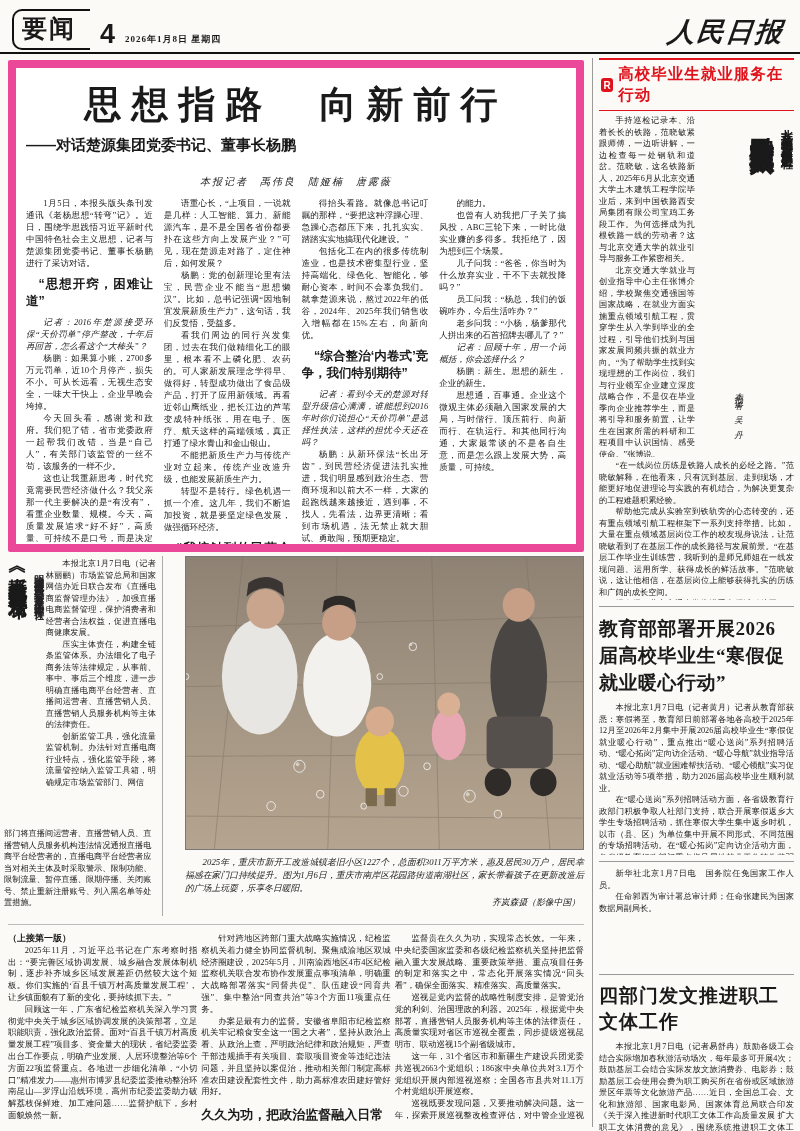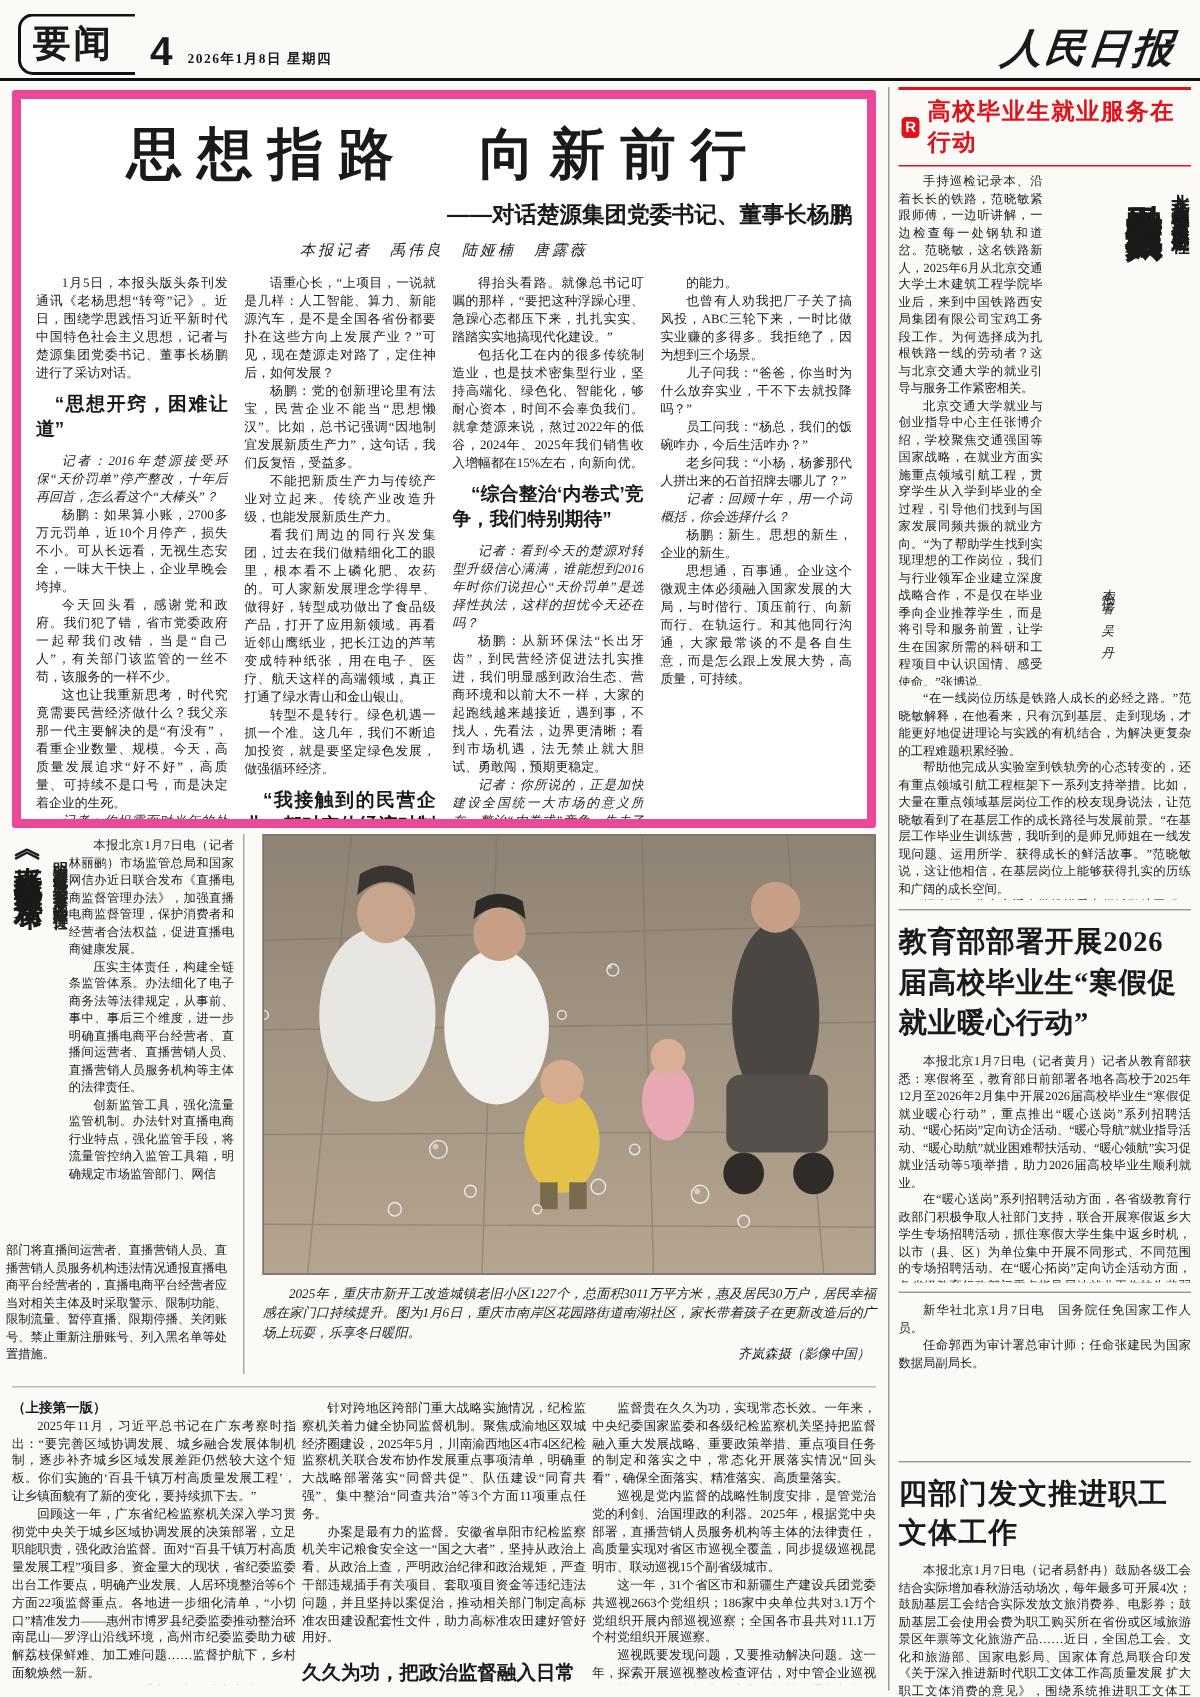--- a/index.html
+++ b/index.html
@@ -10,38 +10,38 @@
   .section-box{font-family:"Liberation Sans",sans-serif;font-weight:bold;font-size:25px;border:2px solid #111;border-right:none;border-radius:10px 0 0 10px;padding:1px 14px 3px 8px;letter-spacing:2px;}
   .page-num{font-family:"Liberation Sans",sans-serif;font-size:27px;font-weight:bold;}
   .mh-date{font-size:9px;font-weight:bold;letter-spacing:1px;padding-bottom:4px;}
   .paper-logo{font-family:"DejaVu Serif",serif;font-weight:bold;font-style:italic;font-size:27px;letter-spacing:2px;transform:skewX(-6deg);padding-right:6px;}
   
   .page-body{display:flex;height:1075px;}
   .main-col{width:592px;box-sizing:border-box;}
   .v-rule{width:1px;background:#9a9a9a;margin:4px 0 2px 0;}
   .side-col{flex:1;box-sizing:border-box;padding:4px 6px 0 6px;}
   
-  .lead-wrap{margin:6px 8px 4px 8px;border:6px solid #ec4899;border-radius:2px;padding:8px 10px 4px 10px;height:492px;box-sizing:border-box;background:#fff;overflow:hidden;}
+  .lead-wrap{margin:6px 8px 4px 8px;border:8px solid #ec4899;border-radius:2px;padding:8px 10px 4px 10px;height:492px;box-sizing:border-box;background:#fff;overflow:hidden;}
   .lead-headline{font-family:"Liberation Sans",sans-serif;font-weight:bold;font-size:37px;text-align:center;letter-spacing:10px;margin:4px 0 6px 0;}
-  .lead-sub{font-family:"Liberation Sans",sans-serif;font-weight:bold;font-size:15px;text-align:right;margin-bottom:7px;}
+  .lead-sub{font-family:"Liberation Sans",sans-serif;font-weight:bold;font-size:15px;text-align:left;margin-bottom:20px;}
   .lead-byline{font-size:10px;font-style:italic;text-align:center;margin-bottom:8px;letter-spacing:2px;}
   .lead-cols{display:flex;gap:11px;height:368px;overflow:hidden;}
   .lead-col{flex:1;font-size:8.6px;line-height:12px;text-align:justify;overflow:hidden;}
   .lead-col p,.side-article p,.lc-body p,.bottom-col p,.jobs-body p{margin:0;text-indent:2em;text-align:justify;}
   .lead-col p.q,.bottom-col p.q{font-style:italic;color:#222;}
   .lead-col h3{font-family:"Liberation Sans",sans-serif;font-size:12.5px;line-height:17px;font-weight:bold;margin:7px 0 6px 0;text-indent:1em;}
   
   .mid-band{display:flex;height:360px;margin:2px 8px 0 4px;}
   .lc-sec{width:152px;display:flex;flex-direction:column;overflow:hidden;}
   .lc-top{display:flex;height:262px;overflow:hidden;}
   .lc-vhead{writing-mode:vertical-rl;font-family:"Liberation Sans",sans-serif;font-weight:bold;font-size:19px;line-height:1.25;letter-spacing:2px;padding:4px 2px 0 2px;}
   .lc-vsub{writing-mode:vertical-rl;font-size:10px;font-weight:bold;line-height:1.4;letter-spacing:2px;padding-top:10px;color:#222;}
   .lc-body{flex:1;font-size:8.2px;line-height:11.5px;overflow:hidden;padding-top:2px;}
   .lc-bottom{flex:1;font-size:8.2px;line-height:11.5px;overflow:hidden;margin-top:2px;}
-  .photo-sec{flex:1;padding-left:12px;border-left:1px solid #aaa;margin-left:6px;}
+  .photo-sec{flex:1;padding-left:22px;border-left:1px solid #aaa;margin-left:6px;}
   .photo-frame{width:100%;height:294px;border:1px solid #777;box-sizing:border-box;background:#7d7468;}
   .photo-frame svg{display:block;width:100%;height:100%;}
   .photo-caption{font-size:8.8px;font-style:italic;line-height:13px;text-align:justify;text-indent:2em;margin-top:6px;}
   .photo-credit{font-size:8.8px;font-style:italic;text-align:right;margin-top:2px;padding-right:4px;}
   
   .bottom-art{margin:8px 8px 0 8px;border-top:1px solid #bbb;padding-top:8px;}
   .bottom-cols{display:flex;gap:4px;height:190px;overflow:hidden;}
   .bottom-col{flex:1;font-size:8.4px;line-height:11.8px;overflow:hidden;}
   .bottom-col h3{font-family:"Liberation Sans",sans-serif;font-size:13px;font-weight:bold;margin:8px 0 6px 0;text-align:left;text-indent:0;line-height:17px;}
   .jump-marker{font-weight:bold;font-size:9px;margin:0 0 2px 0;text-indent:0 !important;}
@@ -92,22 +92,22 @@
             <h3>“思想开窍，困难让道”</h3>
             <p class="q">记者：2016年楚源接受环保“天价罚单”停产整改，十年后再回首，怎么看这个“大棒头”？</p>
             <p>杨鹏：如果算小账，2700多万元罚单，近10个月停产，损失不小。可从长远看，无视生态安全，一味大干快上，企业早晚会垮掉。</p>
             <p>今天回头看，感谢党和政府。我们犯了错，省市党委政府一起帮我们改错，当是“自己人”，有关部门该监管的一丝不苟，该服务的一样不少。</p>
             <p>这也让我重新思考，时代究竟需要民营经济做什么？我父亲那一代主要解决的是“有没有”，看重企业数量、规模。今天，高质量发展追求“好不好”，高质量、可持续不是口号，而是决定着企业的生死。</p>
             <p class="q">记者：你坦露面对当年的处罚，让我们想起2022年第一次见面，可不像今天这么从容。</p>
           </div>
         <div class="lead-col">
             <p>语重心长，“上项目，一说就是几样：人工智能、算力、新能源汽车，是不是全国各省份都要扑在这些方向上发展产业？”可见，现在楚源走对路了，定住神后，如何发展？</p>
             <p>杨鹏：党的创新理论里有法宝，民营企业不能当“思想懒汉”。比如，总书记强调“因地制宜发展新质生产力”，这句话，我们反复悟，受益多。</p>
+            <p>看我们周边的同行兴发集团，过去在我们做精细化工的眼里，根本看不上磷化肥、农药的。可人家新发展理念学得早、做得好，转型成功做出了食品级产品，打开了应用新领域。再看近邻山鹰纸业，把长江边的芦苇变成特种纸张，用在电子、医疗、航天这样的高端领域，真正打通了绿水青山和金山银山。</p>
             <p>不能把新质生产力与传统产业对立起来。传统产业改造升级，也能发展新质生产力。</p>
-            <p>看我们周边的同行兴发集团，过去在我们做精细化工的眼里，根本看不上磷化肥、农药的。可人家新发展理念学得早、做得好，转型成功做出了食品级产品，打开了应用新领域。再看近邻山鹰纸业，把长江边的芦苇变成特种纸张，用在电子、医疗、航天这样的高端领域，真正打通了绿水青山和金山银山。</p>
             <p>转型不是转行。绿色机遇一抓一个准。这几年，我们不断追加投资，就是要坚定绿色发展，做强循环经济。</p>
             <h3>“我接触到的民营企业，都对实体经济对制造业充满信心”</h3>
           </div>
         <div class="lead-col">
             <p>得抬头看路。就像总书记叮嘱的那样，“要把这种浮躁心理、急躁心态都压下来，扎扎实实、踏踏实实地搞现代化建设。”</p>
             <p>包括化工在内的很多传统制造业，也是技术密集型行业，坚持高端化、绿色化、智能化，够耐心资本，时间不会辜负我们。就拿楚源来说，熬过2022年的低谷，2024年、2025年我们销售收入增幅都在15%左右，向新向优。</p>
             <h3>“综合整治‘内卷式’竞争，我们特别期待”</h3>
             <p class="q">记者：看到今天的楚源对转型升级信心满满，谁能想到2016年时你们说担心“天价罚单”是选择性执法，这样的担忧今天还在吗？</p>
             <p>杨鹏：从新环保法“长出牙齿”，到民营经济促进法扎实推进，我们明显感到政治生态、营商环境和以前大不一样，大家的起跑线越来越接近，遇到事，不找人，先看法，边界更清晰；看到市场机遇，法无禁止就大胆试、勇敢闯，预期更稳定。</p>
             <p class="q">记者：你所说的，正是加快建设全国统一大市场的意义所在。整治“内卷式”竞争，失去了政策洼地，作为企业觉得遗憾吗？</p>

